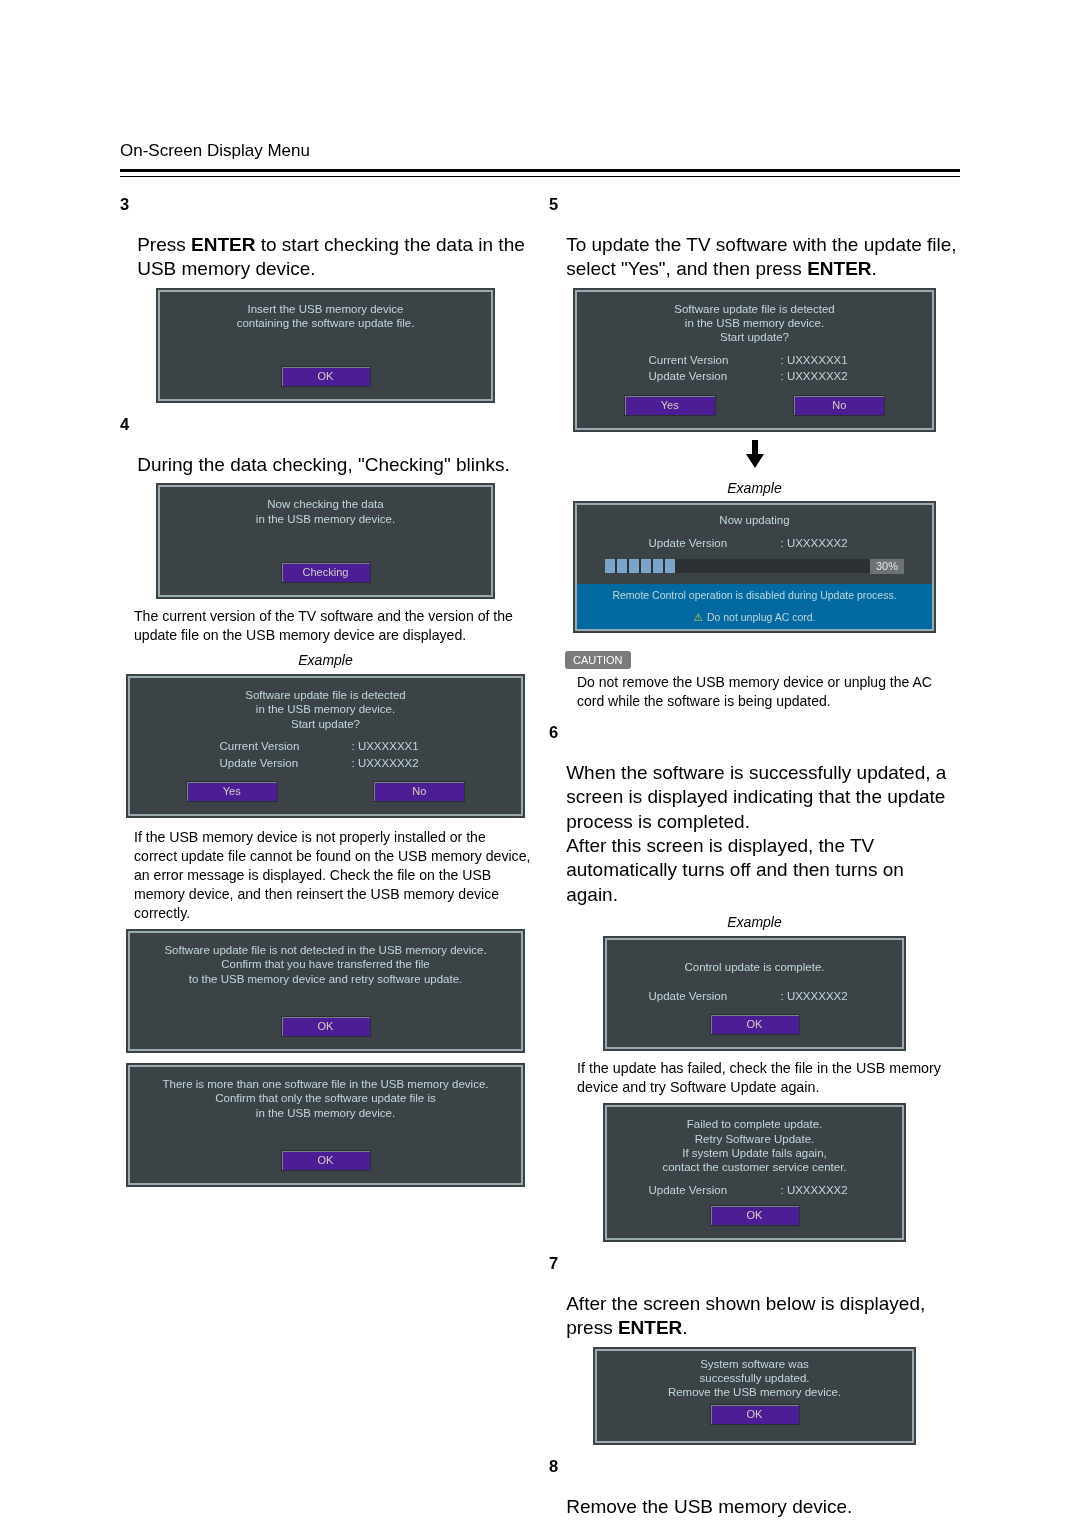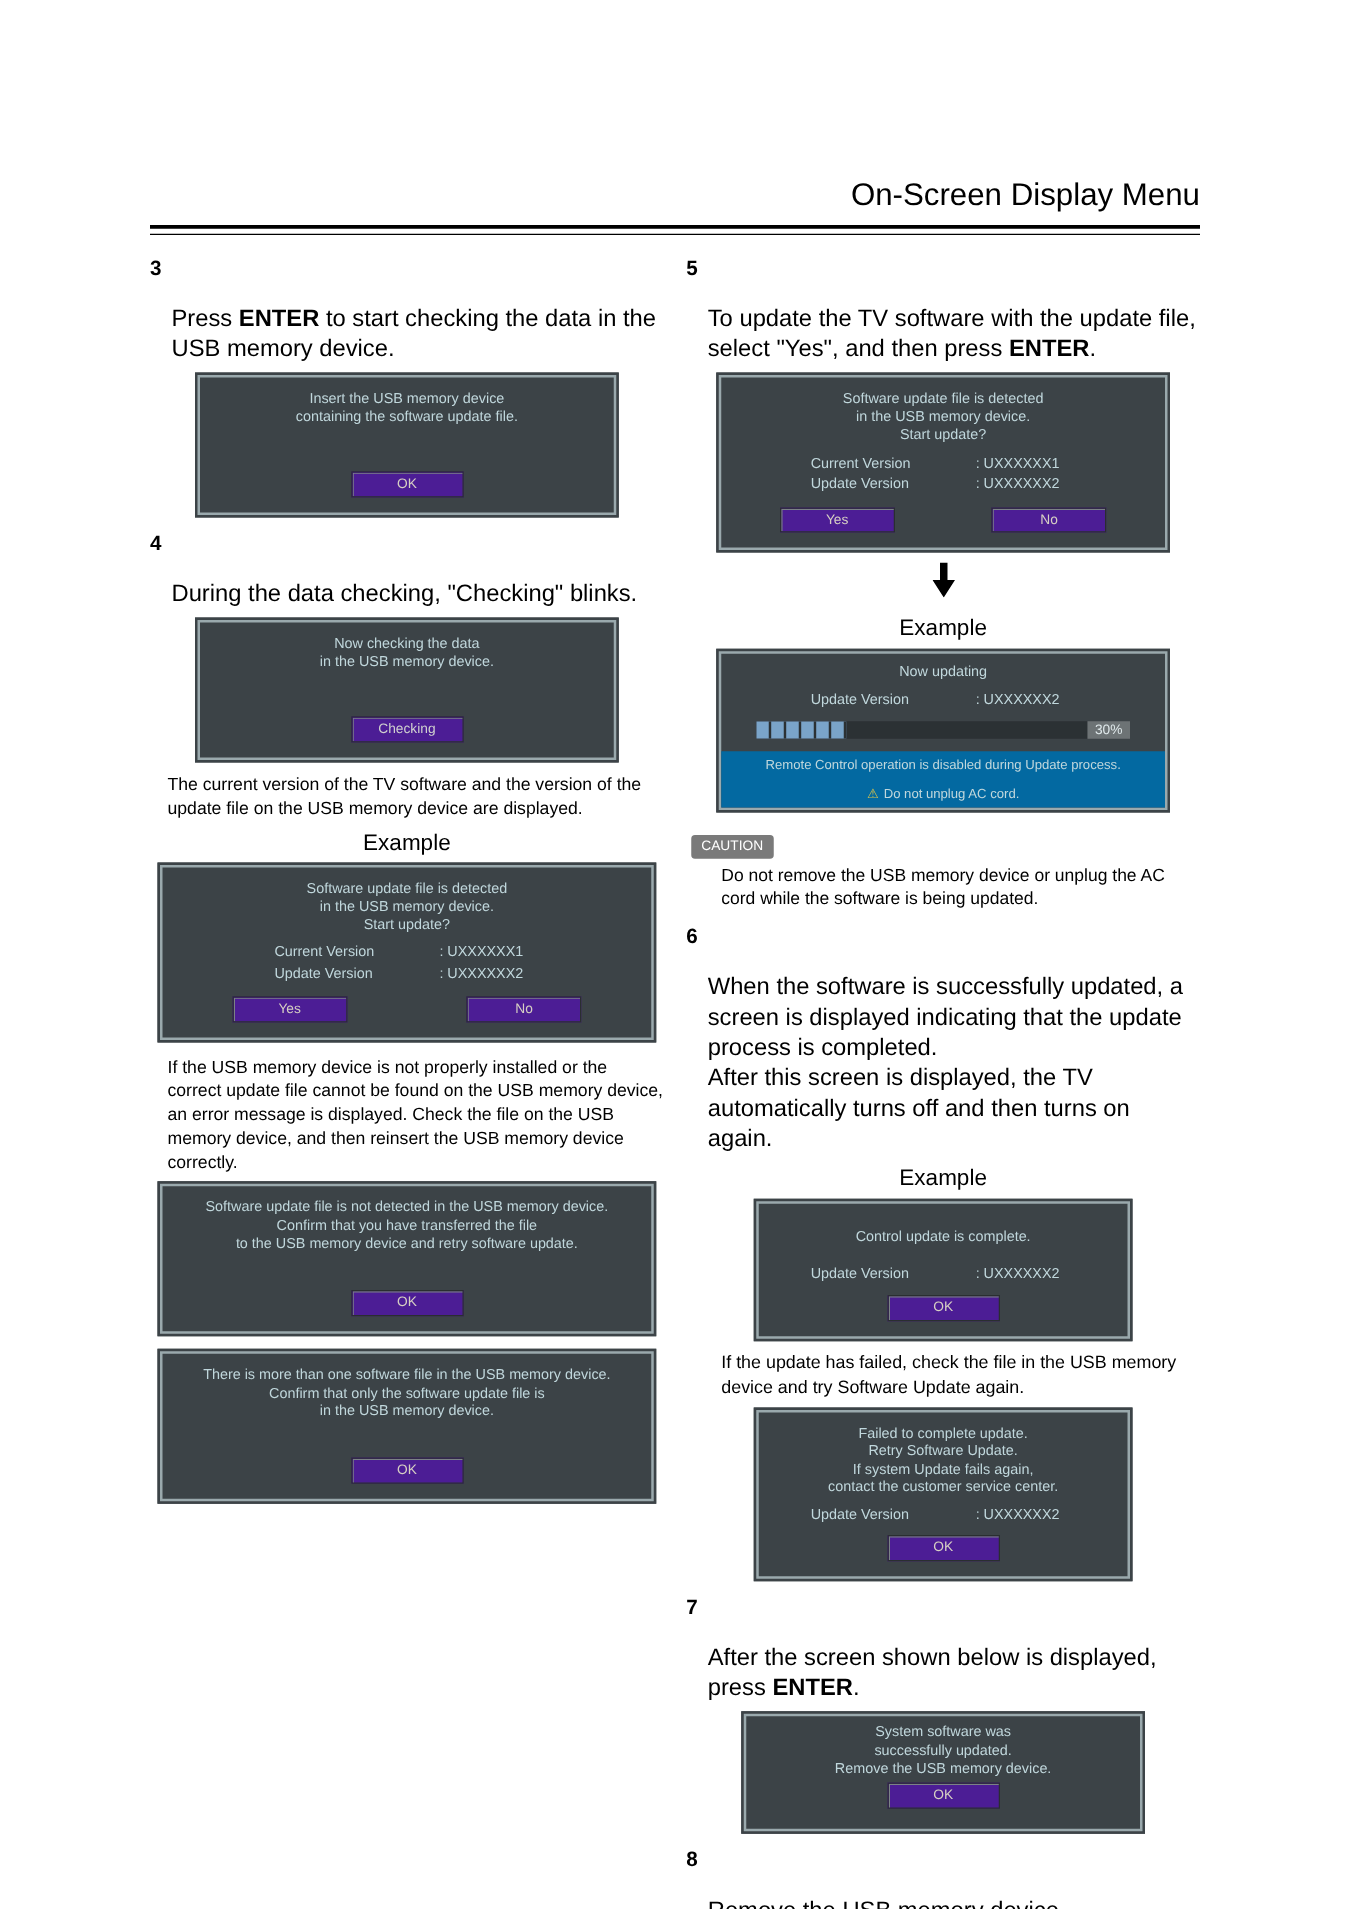--- a/index.html
+++ b/index.html
@@ -9,24 +9,23 @@
     width: 1080px;
     margin: 0 auto;
     color: #000;
     font-size: 14px;
     line-height: 1.35;
   }
   .page {
     padding: 140px 120px 60px 120px;
   }
   .header-title {
-    font-size: 25px;
+    font-size: 17px;
     font-weight: 400;
     margin-bottom: 6px;
-    text-align: right;
   }
   .rule-thick {
     height: 3px;
     background: #000;
     margin-bottom: 4px;
   }
   .rule-thin {
     height: 1px;
     background: #000;
     margin-bottom: 16px;
@@ -57,22 +56,23 @@
   .step-key { font-weight: bold; }
   .wrap {
     padding: 0 24px;
     margin-bottom: 8px;
   }
   .wrap-inner {
     padding: 0 12px;
   }
   .example-lbl {
     text-align: center;
-    font-size: 18px;
+    font-size: 14px;
     margin: 6px 0 4px 0;
+    font-style: italic;
   }
   
   .screen {
     background: #3c4347;
     border: 2px solid #3c4347;
     padding: 0;
     color: #c0d7dc;
     text-align: center;
     font-size: 11.5px;
   }
@@ -151,21 +151,21 @@
     line-height: 1;
     margin: 6px 0 2px 0;
   }
   .caution-badge {
     display: inline-block;
     background: #7a7a7a;
     color: #fff;
     font-size: 11px;
     padding: 2px 8px;
     border-radius: 3px;
-    margin: 10px 0 4px 4px;
+    margin: 10px 0 4px 16px;
   }
   .caution-text {
     font-size: 14px;
     margin-left: 28px;
     margin-bottom: 10px;
   }
   .body-para {
     font-size: 14.3px;
     margin-left: 28px;
     margin-bottom: 6px;

